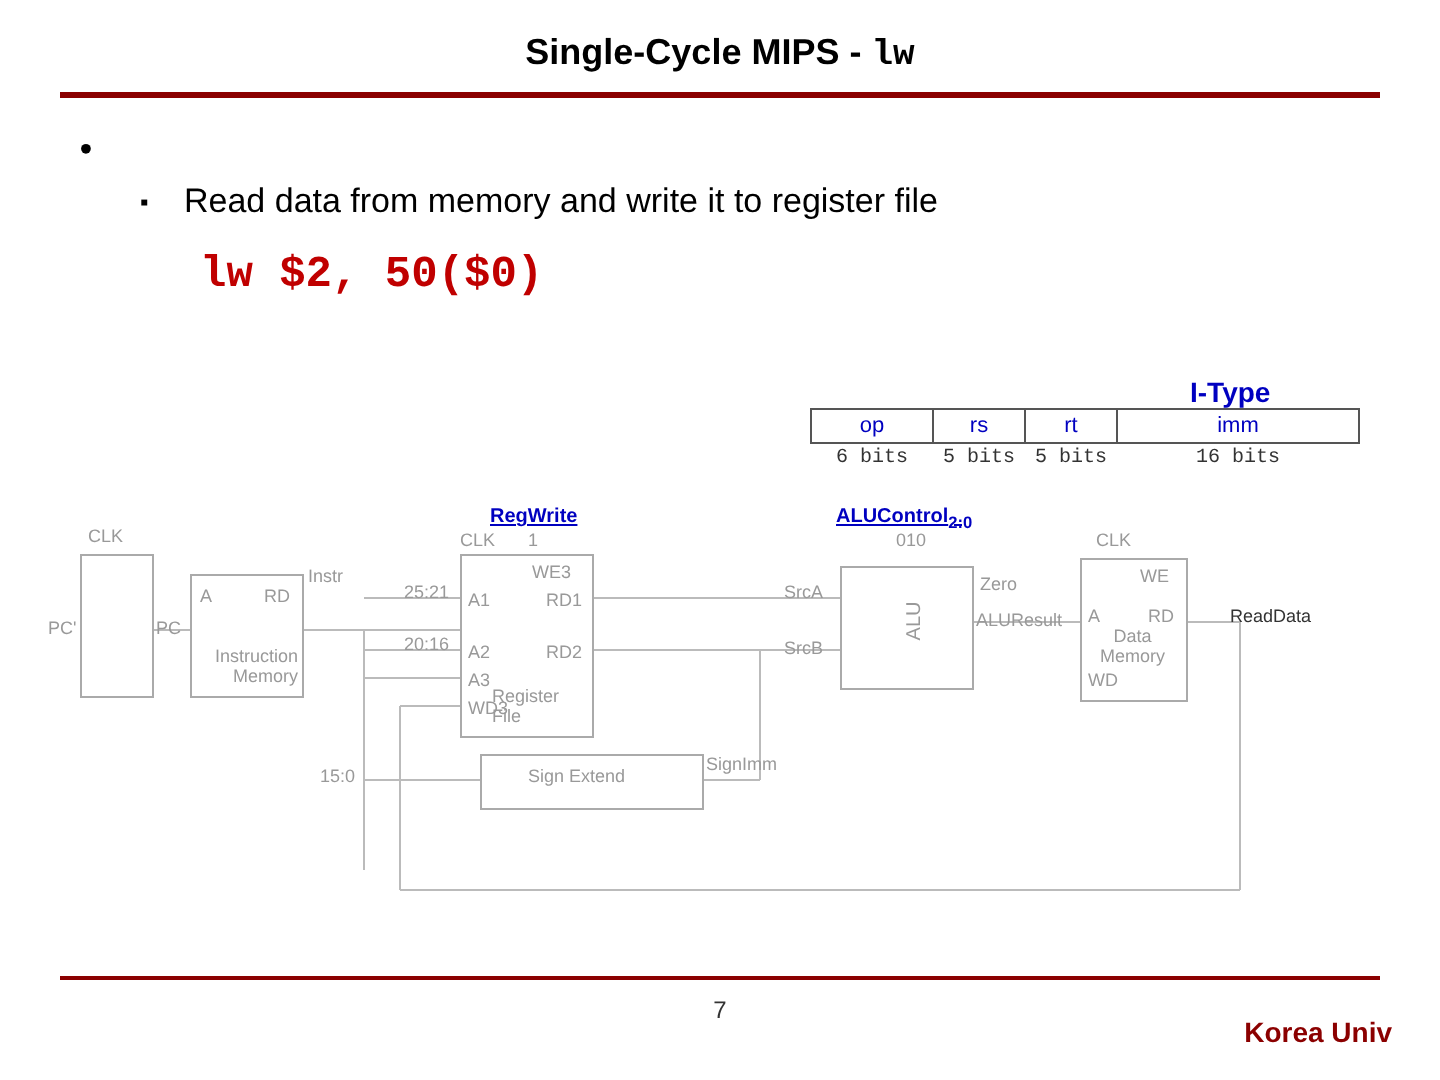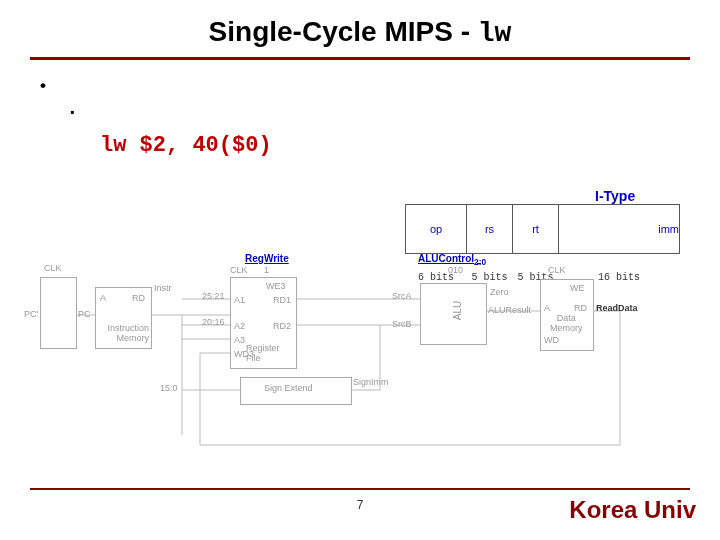--- a/index.html
+++ b/index.html
@@ -1,67 +1,68 @@
 <!DOCTYPE html>
 <html><head>
 <meta charset="utf-8">
 <style>
   body { margin:0; width:720px; height:540px; font-family:Verdana, Arial, sans-serif; background:#fff; position:relative; }
-  .title { text-align:center; font-size:28px; font-weight:bold; margin-top:16px; }
+  .title { text-align:center; font-size:18px; font-weight:bold; margin-top:16px; }
   .title .mono { font-family:"Courier New", monospace; }
   .hr-red { border:none; border-top:3px solid #8b0000; margin:8px 30px 16px; }
   .bullet-area { margin-left:40px; font-size:17px; }
   .row { display:flex; align-items:flex-start; margin-bottom:6px; }
   .marker { width:22px; font-weight:bold; }
   .indent { margin-left:30px; }
   .sq { font-size:12px; margin-top:3px; }
   .code-line { font-family:"Courier New", monospace; color:#c00000; font-weight:bold; font-size:22px; margin-left:100px; margin-top:14px; }
   .itype { position:absolute; top:188px; left:405px; font-size:12px; }
   .itype .label { color:#0000c0; font-weight:bold; font-size:14px; margin-left:190px; }
   .itype table { border-collapse:collapse; font-size:11px; }
-  .itype td { border:1px solid #555; padding:18px 0; text-align:center; }
+  .itype td { border:1px solid #555; padding:2px 0; text-align:center; }
   .itype .bits td { border:none; font-size:10px; color:#333;font-family:Liberation Mono, monospace; }
   .diagram { position:absolute; top:255px; left:20px; width:680px; height:210px; color:#888; font-size:9px; }
   .box { position:absolute; border:1px solid #aaa; background:#fff; }
   .lbl { position:absolute; color:#999; font-size:9px; }
   .blue { color:#0000c0; font-weight:bold;text-decoration:underline; }
-  .bold { font-weight:bold; }
+  .bold { font-weight:normal;margin-left:19px; }
   .hr-bot { position:absolute; bottom:50px; left:30px; right:30px; border-top:2px solid #8b0000; }
   .pagenum { position:absolute; bottom:28px; left:50%; transform:translateX(-50%); font-size:12px; color:#333; }
-  .footer { position:absolute; bottom:16px; right:24px; font-size:24px; font-weight:bold; color:#8b0000; }
+  .footer { position:absolute; bottom:16px; right:24px; font-size:14px; font-weight:bold; color:#8b0000; }
   svg line { stroke:#bbb; stroke-width:1; }
 </style>
 </head>
 <body>
 
 <div class="title">
   <span>Single-Cycle MIPS - </span><span class="mono">lw</span>
 </div>
 <hr class="hr-red">
 
 <div class="bullet-area">
   <div class="row">
     <div class="marker">•</div>
   </div>
   <div class="row indent">
     <div class="marker sq">▪</div>
+    <div>Read data from memory and write it to register file</div>
   </div>
 </div>
 
-<div class="code-line">lw $2, 40($0)</div>
+<div class="code-line">lw $2, 50($0)</div>
 
 <div class="itype">
   <div class="label">I-Type</div>
   <table>
     <tbody>
         <tr id="itype-fields">
           <td style="width: 60px; color: rgb(0, 0, 192);">op</td>
           <td style="width: 45px; color: rgb(0, 0, 192);">rs</td>
           <td style="width: 45px; color: rgb(0, 0, 192);">rt</td>
-          <td style="width: 120px; color: rgb(0, 0, 192); text-align: right;">imm</td>
+          <td style="width: 120px; color: rgb(0, 0, 192);">imm</td>
         </tr>
     <tr class="bits" id="itype-bits">
           <td>6 bits</td>
           <td>5 bits</td>
           <td>5 bits</td>
           <td>16 bits</td>
         </tr>
   </tbody>
     </table>
 </div>

